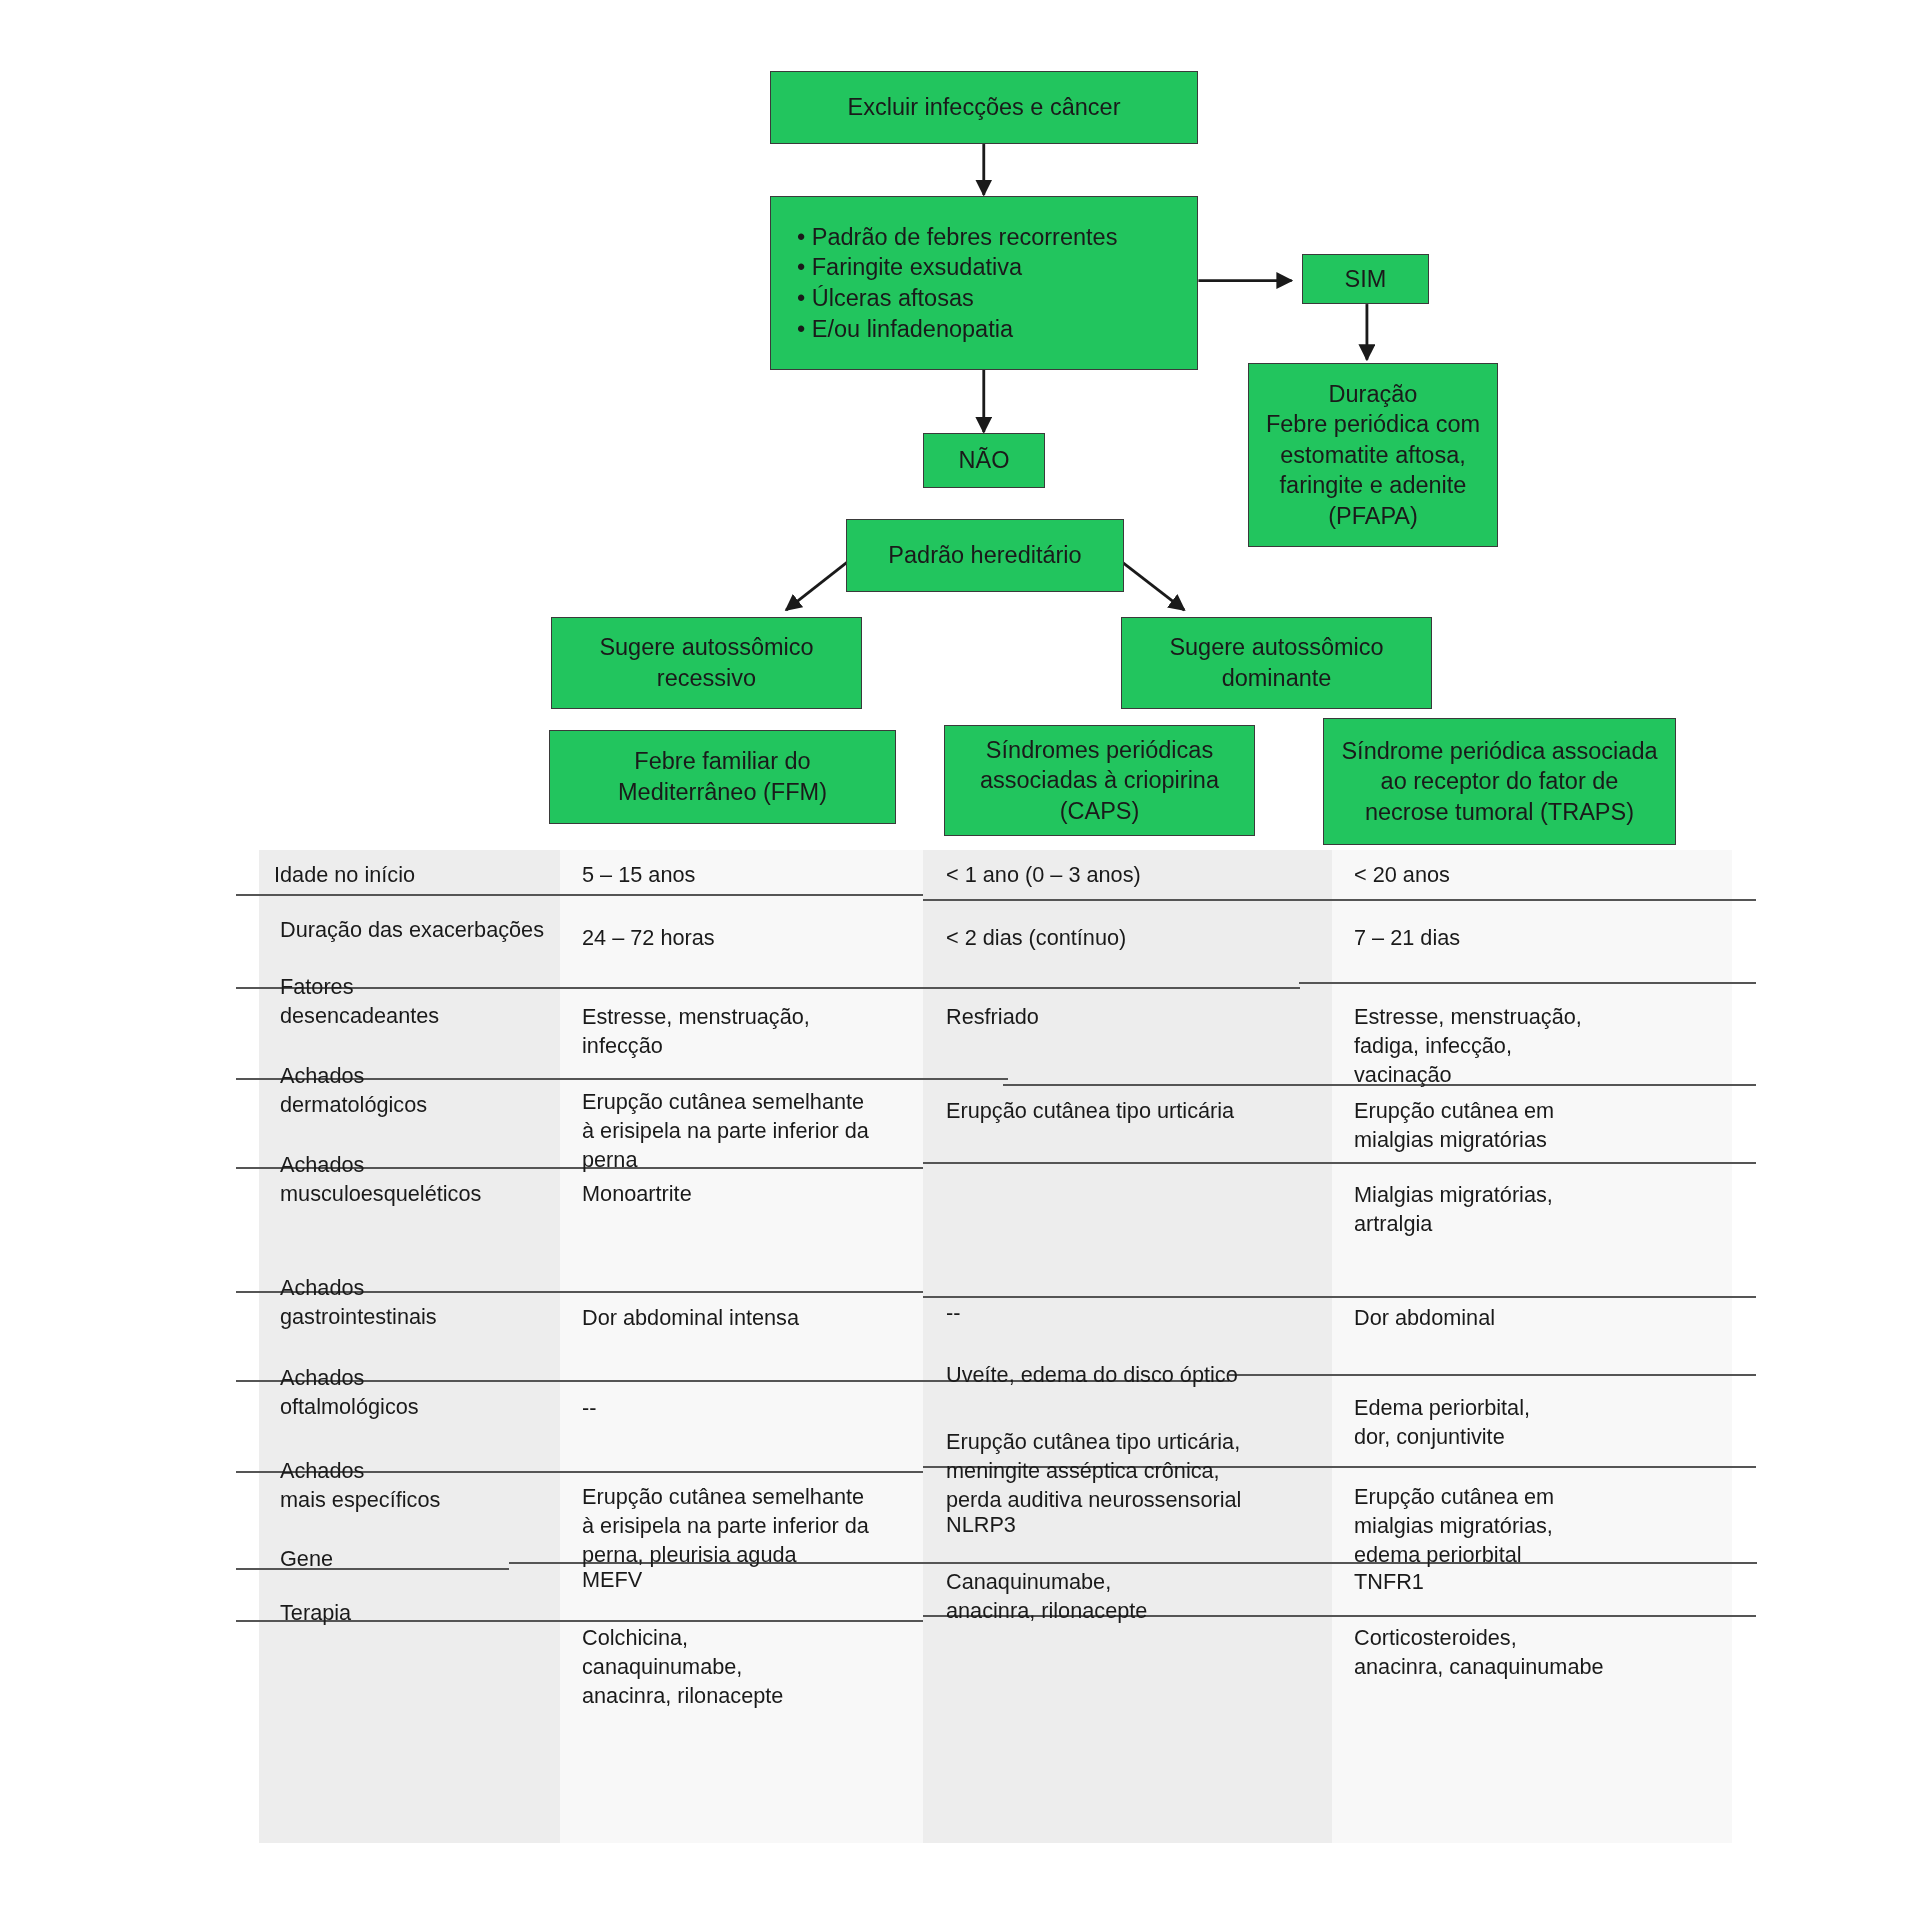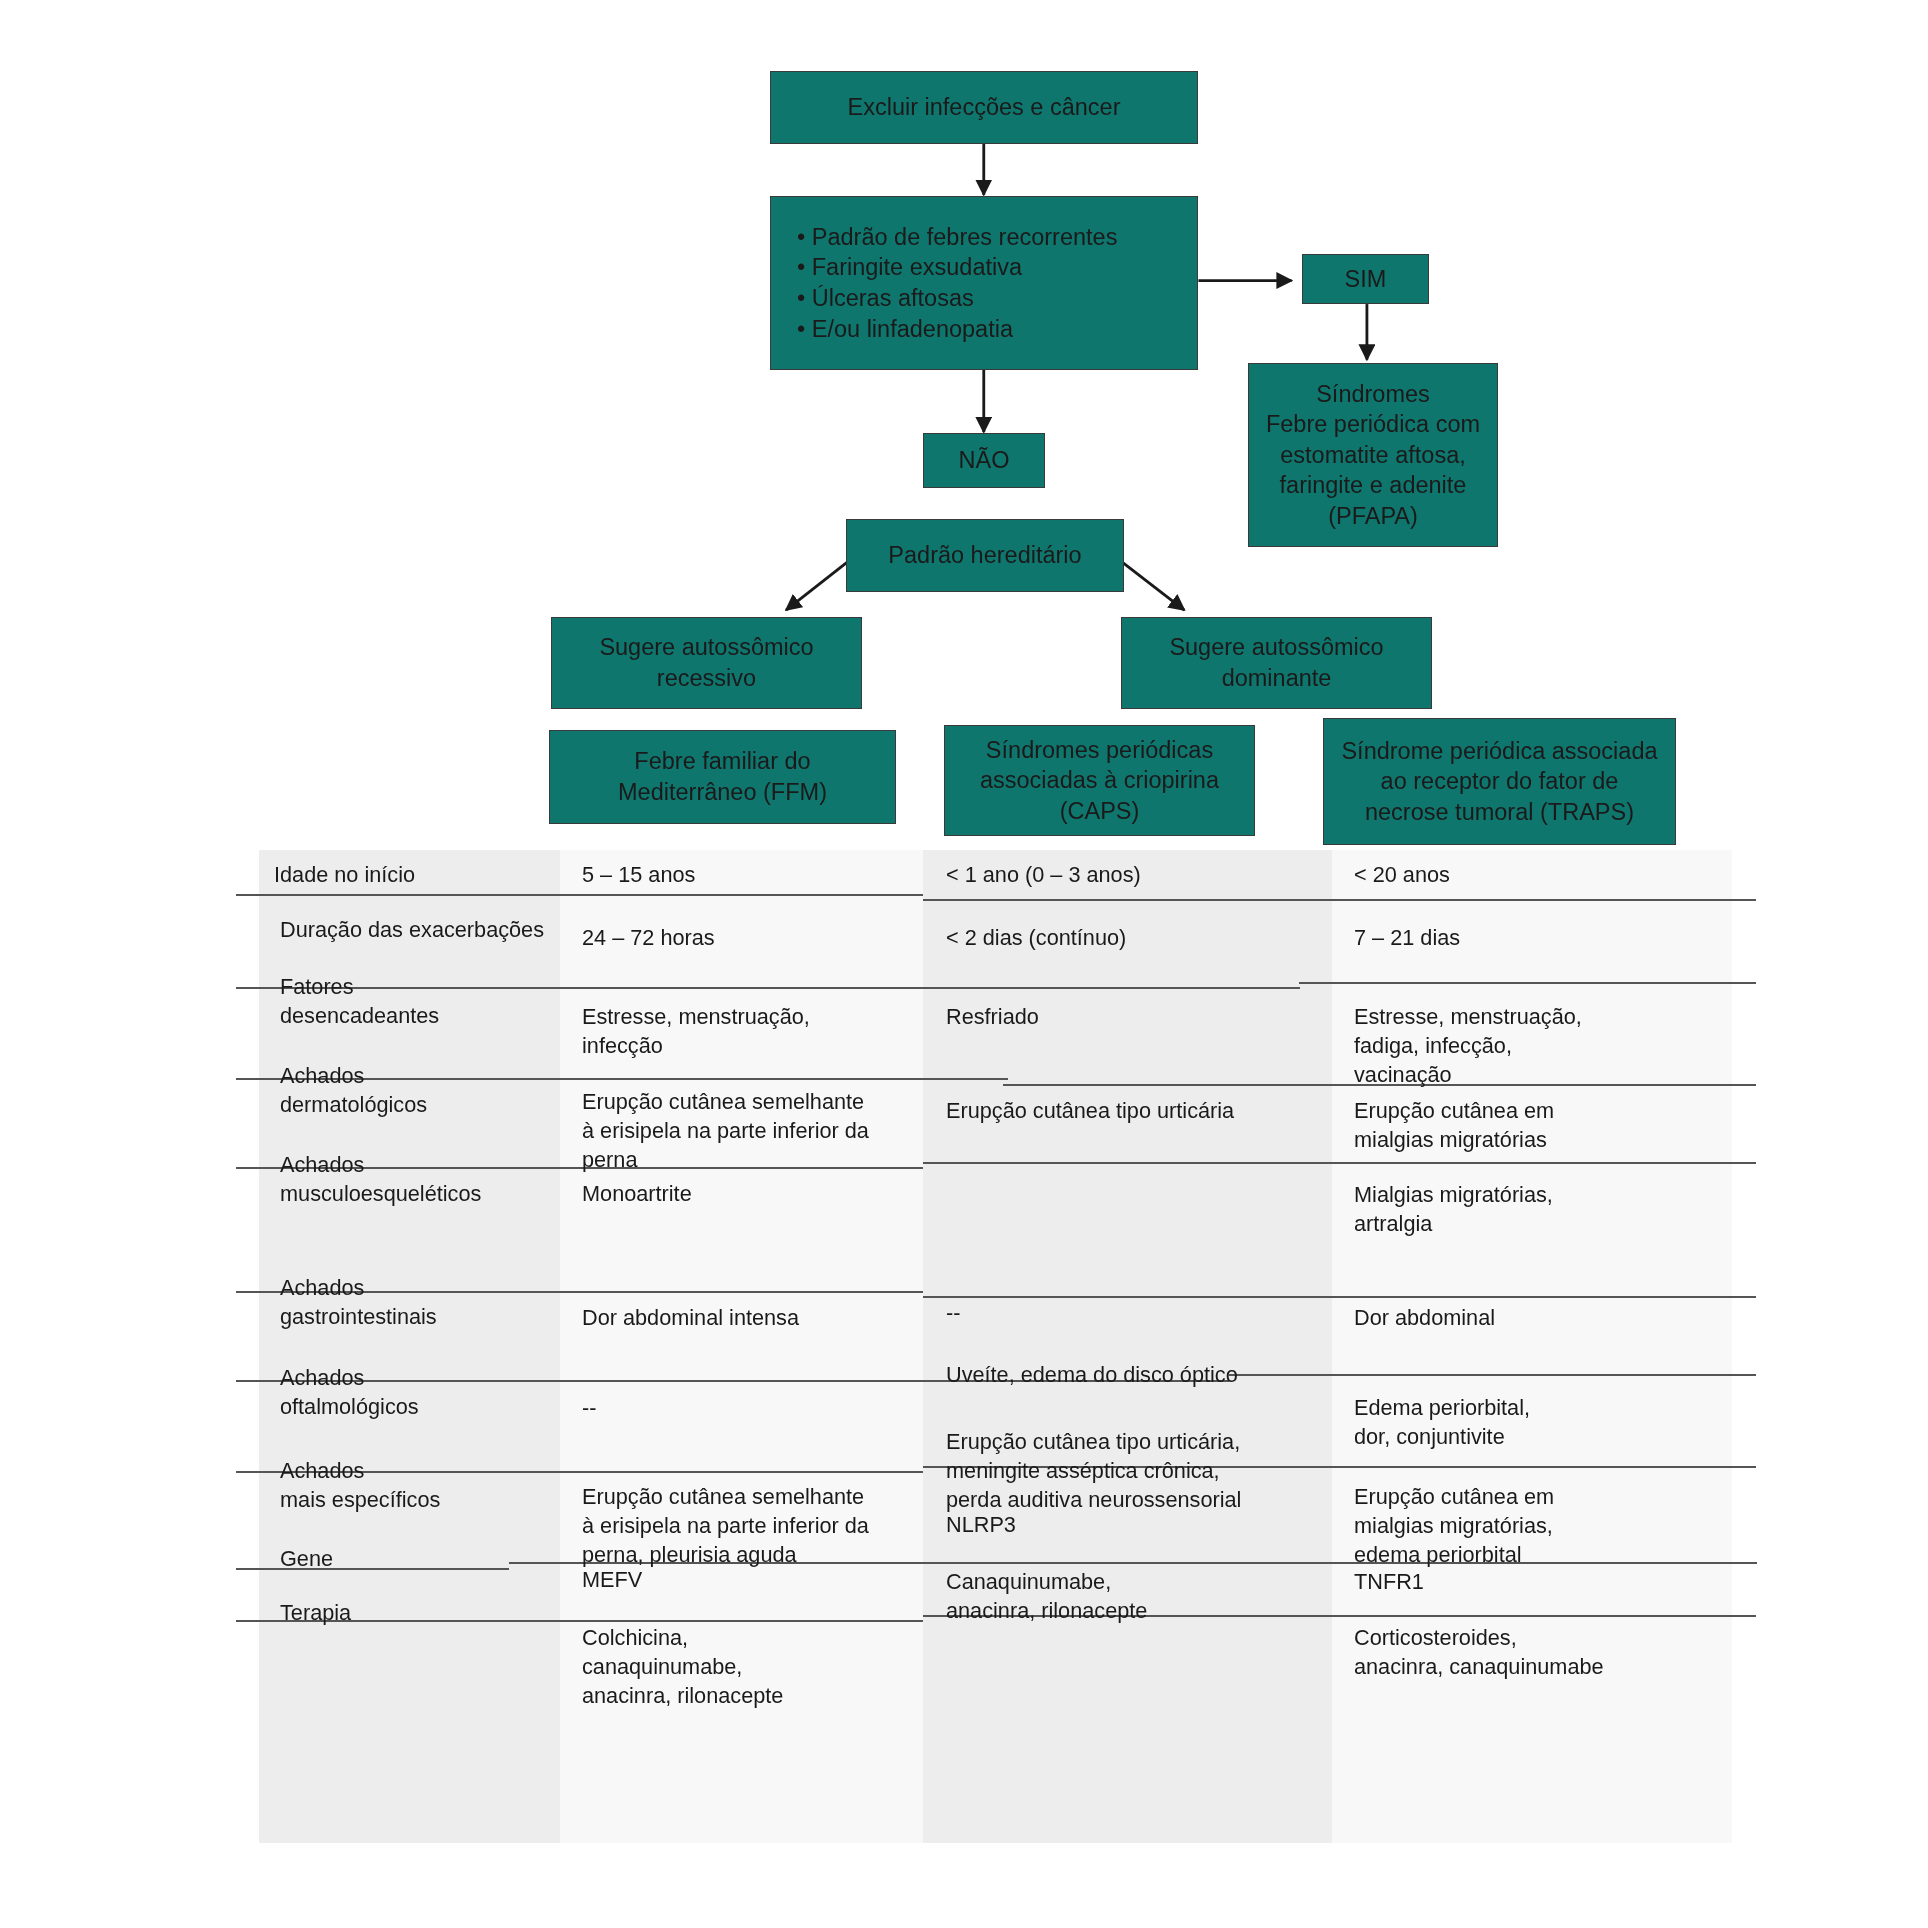--- a/index.html
+++ b/index.html
@@ -22,21 +22,21 @@
     left: 0; top: 0;
     width: 1928px;
     height: 1928px;
   }
 
   
   .fc-box {
     position: absolute;
     box-sizing: border-box;
     border: 1.9px solid #3a3a3a;
-    background: #0f766e;
+    background: #22c55e;
     display: flex;
     flex-direction: column;
     align-items: center;
     justify-content: center;
     text-align: center;
     font-size: 23.5px;
     line-height: 1.30;
     color: #1a1a1a;
     padding: 3.8px 7.5px;
   }
@@ -129,21 +129,21 @@
 
   <div class="fc-box" style="left:1302px; top:254px; width:127px; height:50px;text-align:right;">
     <span class="ln">SIM</span>
   </div>
 
   <div class="fc-box" style="left:923px; top:433px; width:122px; height:55px;">
     <span class="ln">NÃO</span>
   </div>
 
   <div class="fc-box" style="left:1248px; top:363px; width:250px; height:184px;">
-    <span class="ln">Síndromes</span>
+    <span class="ln">Duração</span>
     <span class="ln">Febre periódica com</span>
     <span class="ln">estomatite aftosa,</span>
     <span class="ln">faringite e adenite</span>
     <span class="ln">(PFAPA)</span>
   </div>
 
   <div class="fc-box" style="left:846px; top:519px; width:278px; height:73px;">
     <span class="ln">Padrão hereditário</span>
   </div>
 

